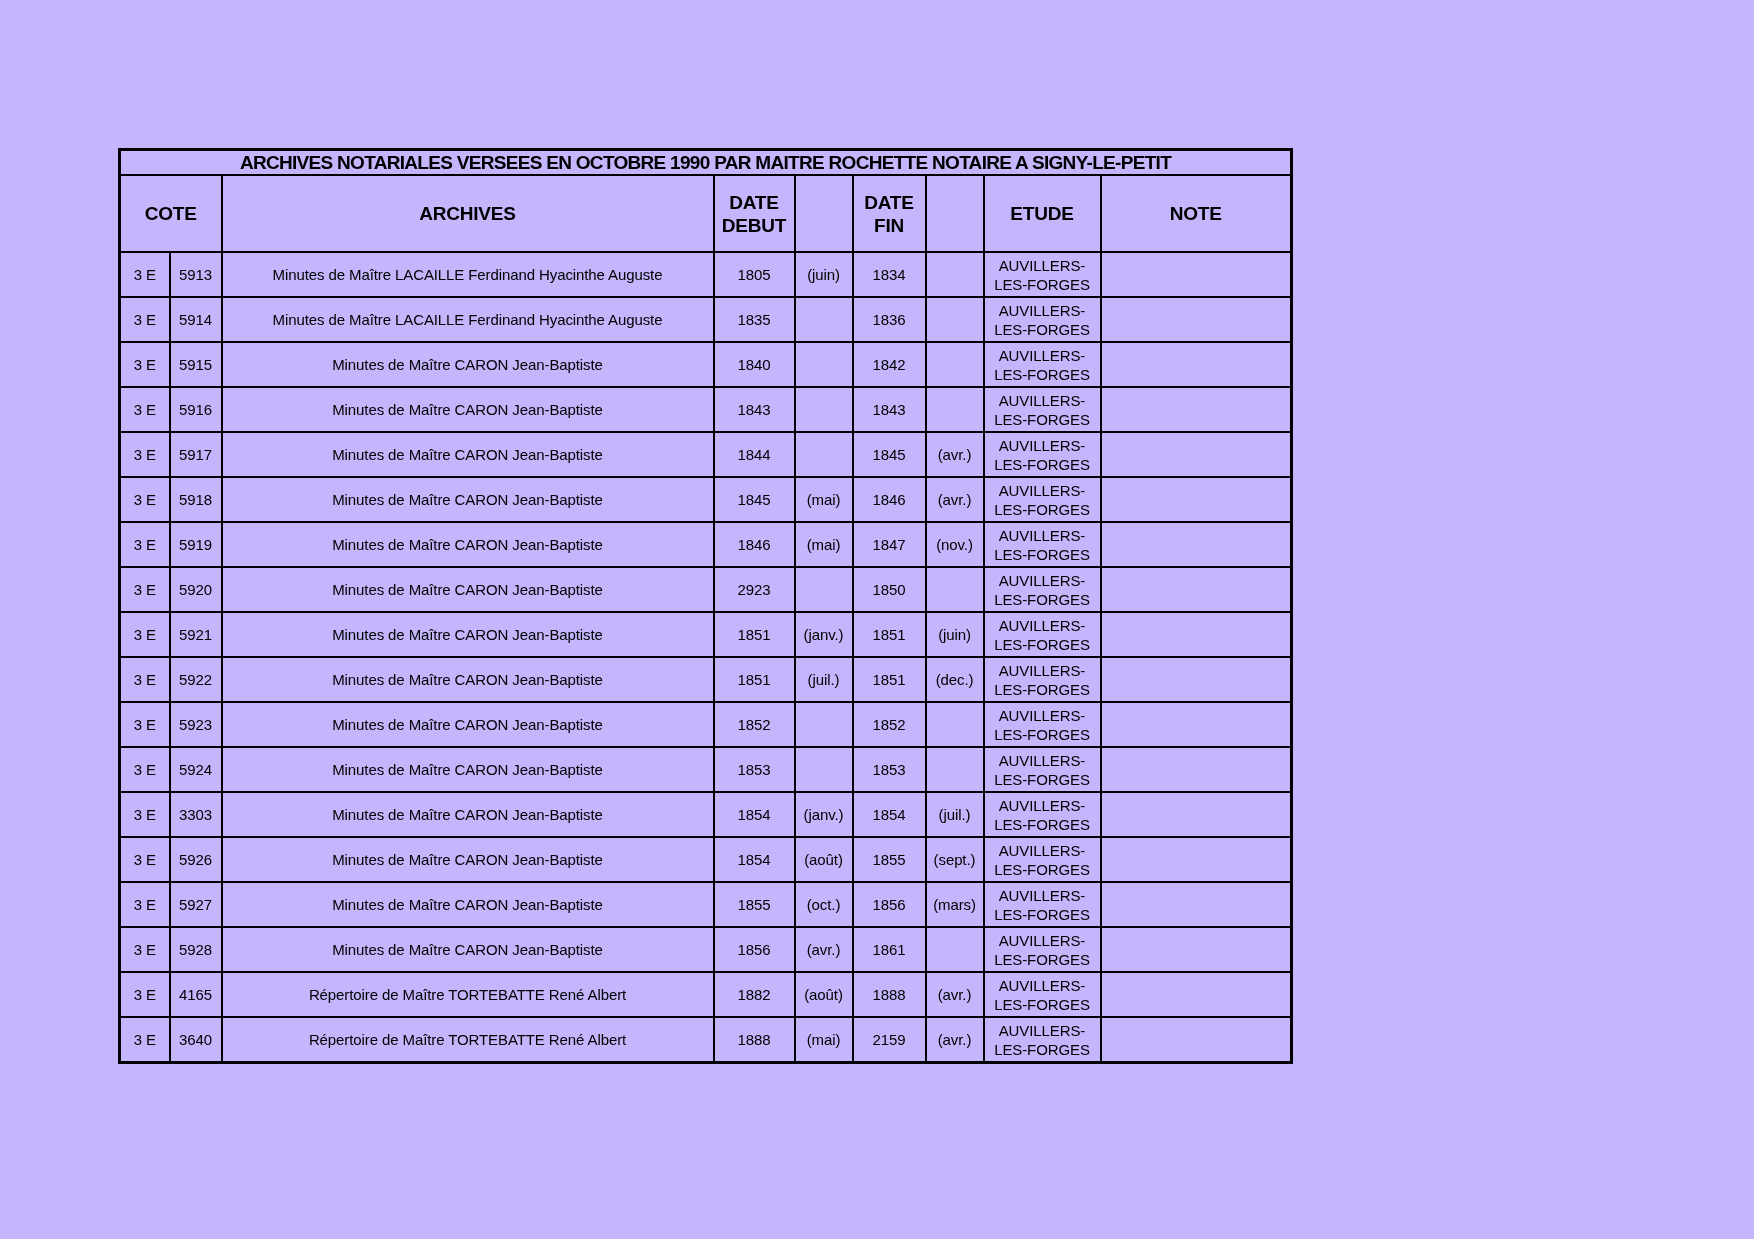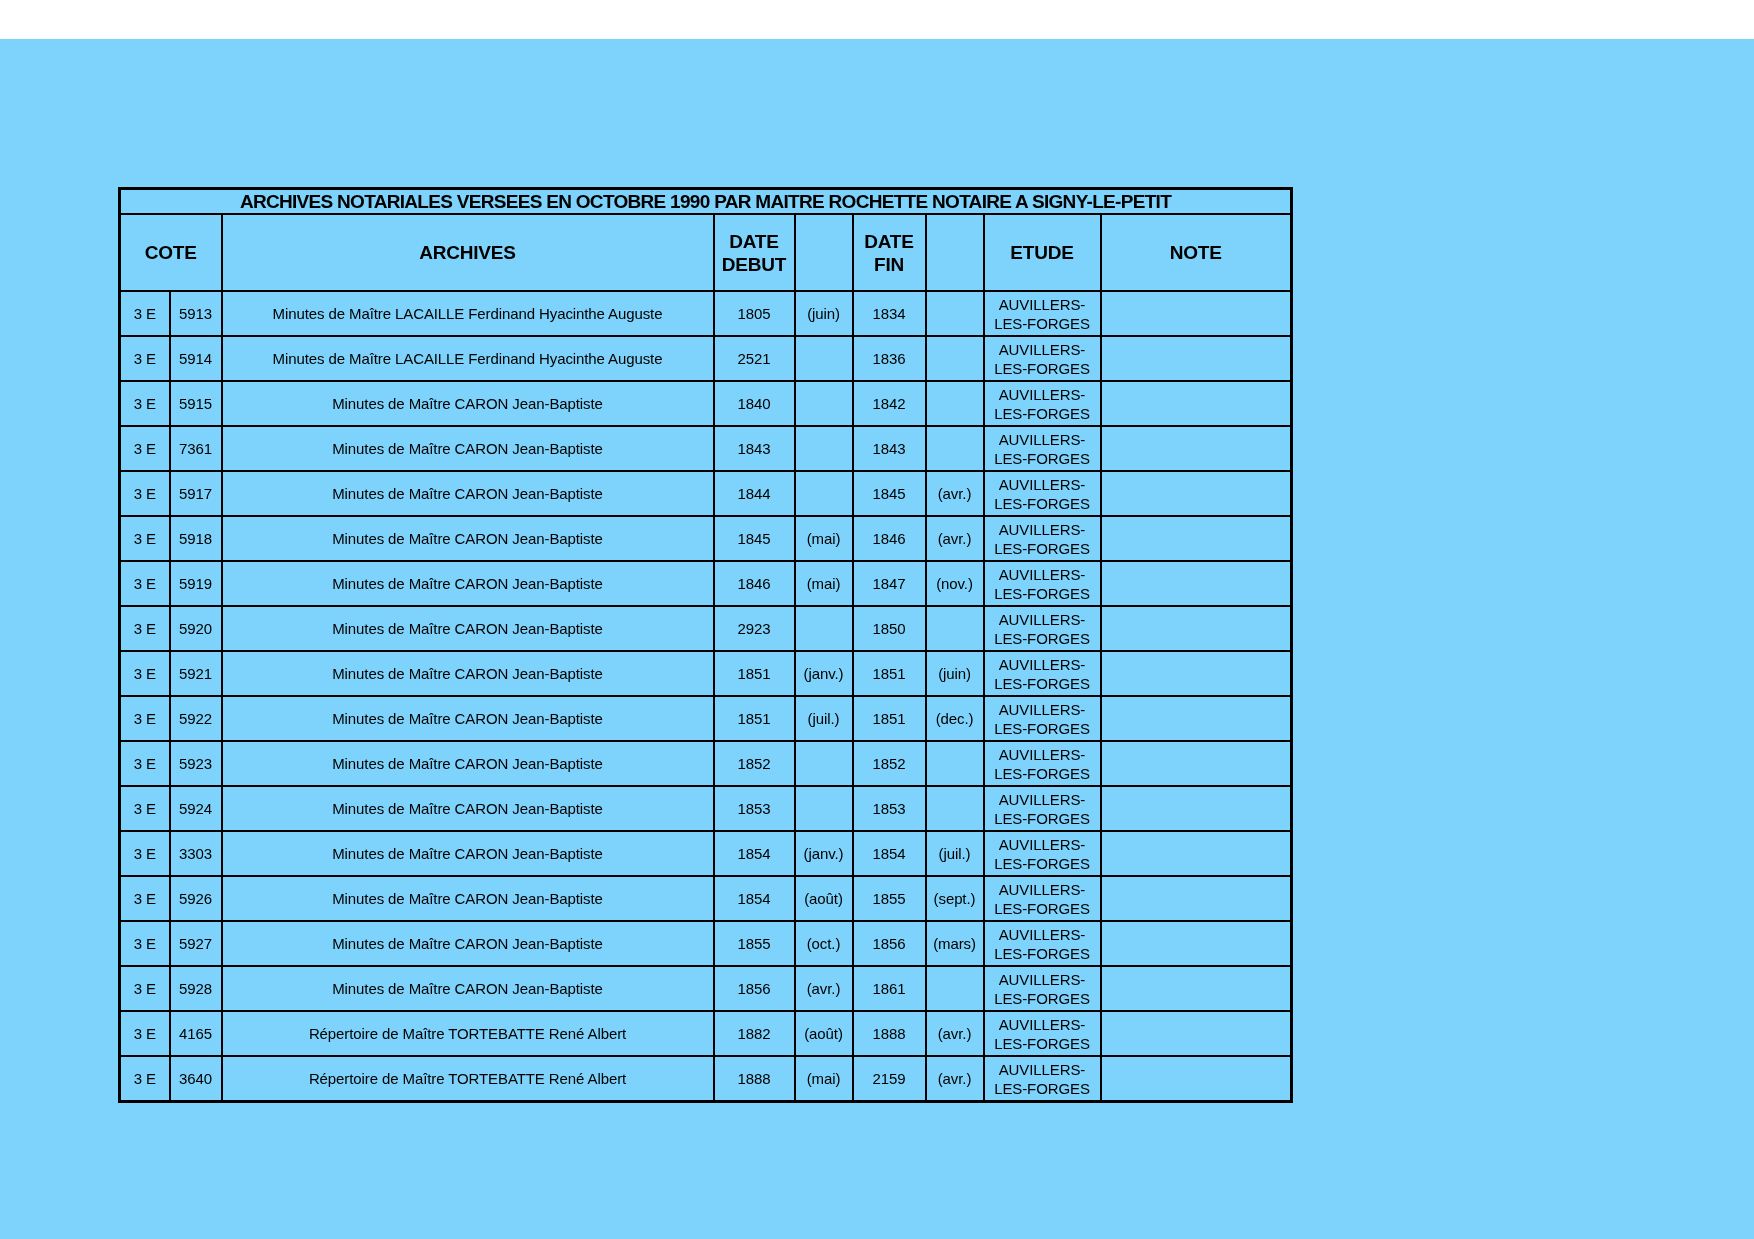--- a/index.html
+++ b/index.html
@@ -10,22 +10,21 @@
   body {
     position: relative;
     width: 1754px;
     height: 1239px;
     font-family: "Liberation Sans", sans-serif;
     color: #000000;
   }
   .page {
     position: absolute;
     inset: 0;
-    background: #7dd3fc;
-    margin-top: 39px;
+    background: #c4b5fd;
   }
   table.archives {
     position: absolute;
     left: 118px;
     top: 148px;
     width: 1172px;
     border-collapse: collapse;
     table-layout: fixed;
     border: 3px solid #000000;
   }
@@ -105,21 +104,21 @@
     <td>1834</td>
     <td></td>
     <td class="pre">AUVILLERS-
 LES-FORGES</td>
     <td></td>
   </tr>
         <tr class="data-row">
     <td>3 E</td>
     <td>5914</td>
     <td>Minutes de Maître LACAILLE Ferdinand Hyacinthe Auguste</td>
-    <td>2521</td>
+    <td>1835</td>
     <td></td>
     <td>1836</td>
     <td></td>
     <td class="pre">AUVILLERS-
 LES-FORGES</td>
     <td></td>
   </tr>
         <tr class="data-row">
     <td>3 E</td>
     <td>5915</td>
@@ -127,21 +126,21 @@
     <td>1840</td>
     <td></td>
     <td>1842</td>
     <td></td>
     <td class="pre">AUVILLERS-
 LES-FORGES</td>
     <td></td>
   </tr>
         <tr class="data-row">
     <td>3 E</td>
-    <td>7361</td>
+    <td>5916</td>
     <td>Minutes de Maître CARON Jean-Baptiste</td>
     <td>1843</td>
     <td></td>
     <td>1843</td>
     <td></td>
     <td class="pre">AUVILLERS-
 LES-FORGES</td>
     <td></td>
   </tr>
         <tr class="data-row">

